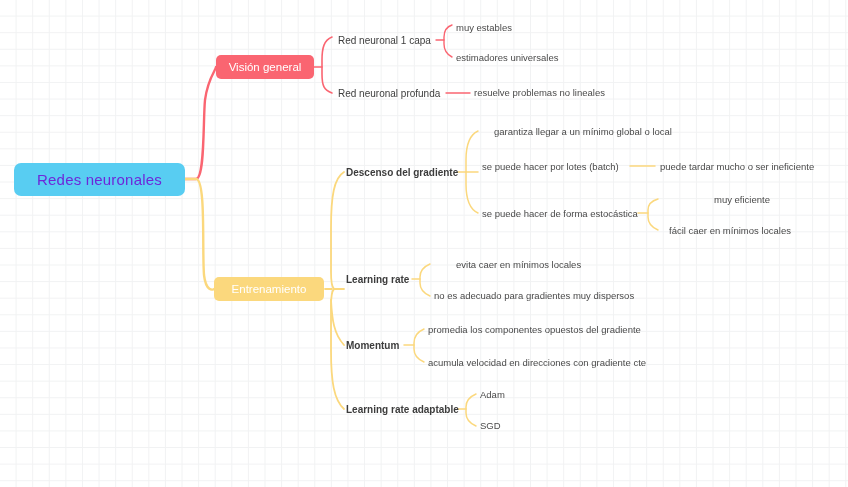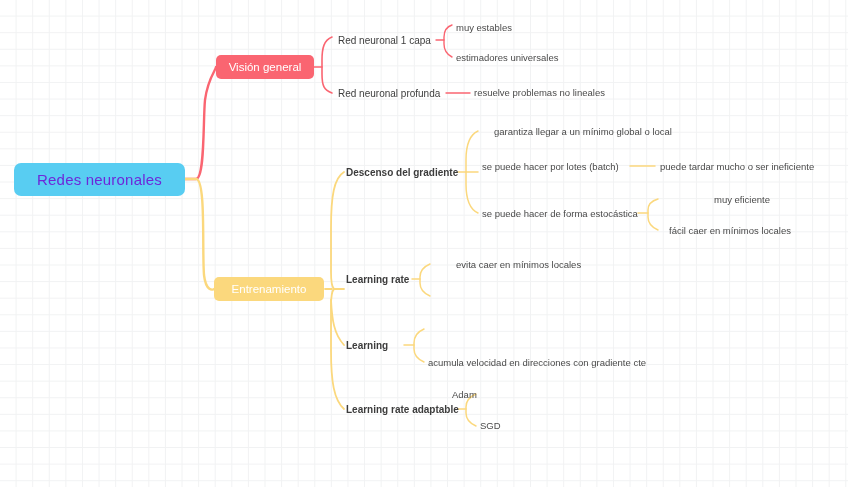--- a/index.html
+++ b/index.html
@@ -150,31 +150,37 @@
   <div class="node leaf" style="left:669px;top:224px;align-items:center;">
     <span>fácil caer en mínimos locales</span>
   </div>
 
   <div class="node topic" style="left:346px;top:272px;">
     <span>Learning rate</span>
   </div>
   <div class="node leaf" style="left:456px;top:258px;">
     <span>evita caer en mínimos locales</span>
   </div>
+  <div class="node leaf" style="left:434px;top:289px;">
+    <span>no es adecuado para gradientes muy dispersos</span>
+  </div>
 
   <div class="node topic" style="left:346px;top:338px;">
-    <span>Learning</span>
+    <span>Momentum</span>
+  </div>
+  <div class="node leaf" style="left:428px;top:323px;">
+    <span>promedia los componentes opuestos del gradiente</span>
   </div>
   <div class="node leaf" style="left:428px;top:355px;align-items:flex-end;">
     <span>acumula velocidad en direcciones con gradiente cte</span>
   </div>
 
   <div class="node topic" style="left:346px;top:402px;">
     <span>Learning rate adaptable</span>
   </div>
-  <div class="node leaf" style="left:452px;top:388px;">
+  <div class="node leaf" style="left:480px;top:388px;">
     <span>Adam</span>
   </div>
   <div class="node leaf" style="left:480px;top:419px;">
     <span>SGD</span>
   </div>
 
 </div>
 
 </body></html>

